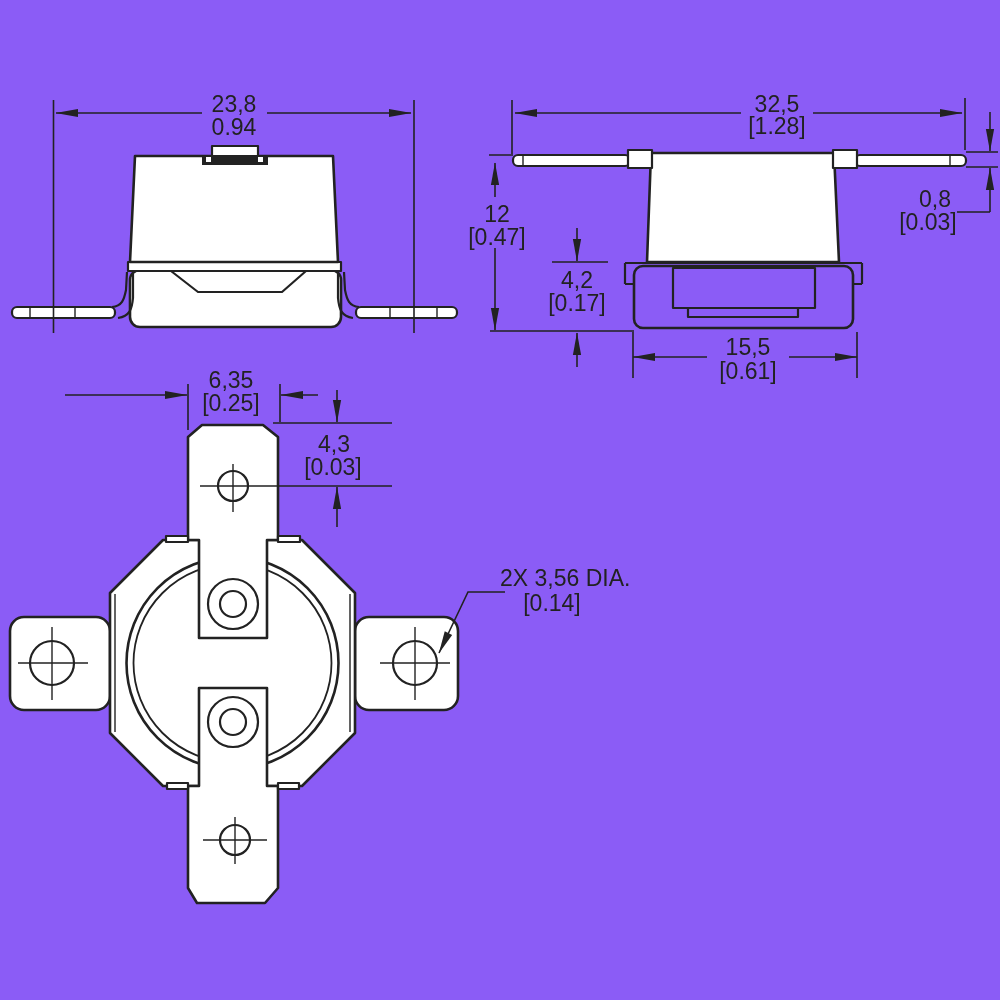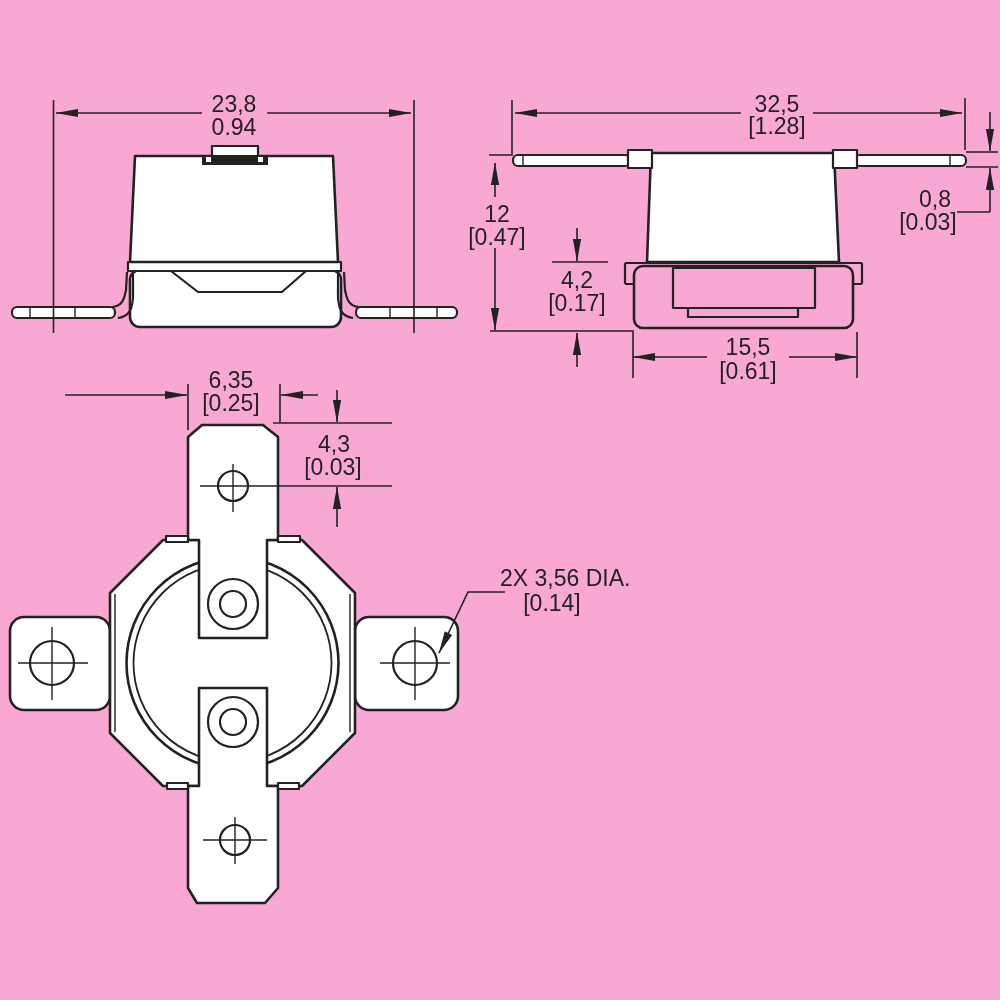--- a/index.html
+++ b/index.html
@@ -1,16 +1,16 @@
 <!DOCTYPE html>
 <html><head>
 <meta charset="utf-8">
 <style>
   html,body{margin:0;padding:0;background:#ffffff;}
-  #canvas{position:relative;width:1000px;height:1000px;background:#f9a8d4;overflow:hidden;}
+  #canvas{position:relative;width:1000px;height:1000px;background:#8b5cf6;overflow:hidden;}
   svg{display:block;}
   .outline{stroke:#222222;stroke-width:2.6;fill:#ffffff;stroke-linejoin:round;}
   .detail{stroke:#222222;stroke-width:2.2;fill:#ffffff;stroke-linejoin:round;}
   .bare{stroke:#222222;stroke-width:2.2;fill:none;stroke-linejoin:round;}
   .bare26{stroke:#222222;stroke-width:2.6;fill:none;stroke-linejoin:round;}
   .dim{stroke:#222222;stroke-width:1.6;fill:none;}
   .thin{stroke:#222222;stroke-width:1.4;fill:none;}
   text{font-family:"Liberation Sans", sans-serif;font-size:23px;fill:#222222;}
   .mid{text-anchor:middle;}
 </style>

